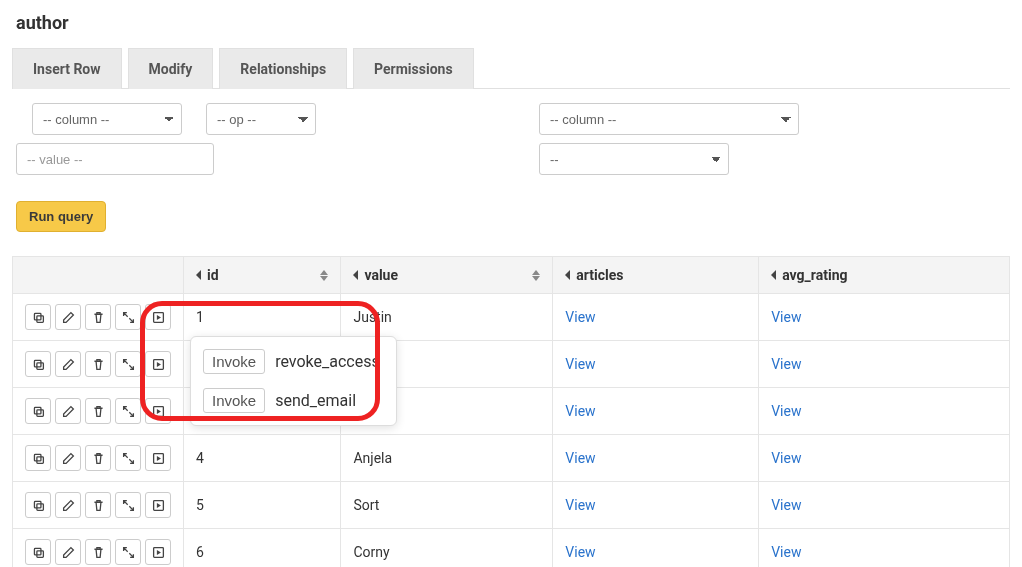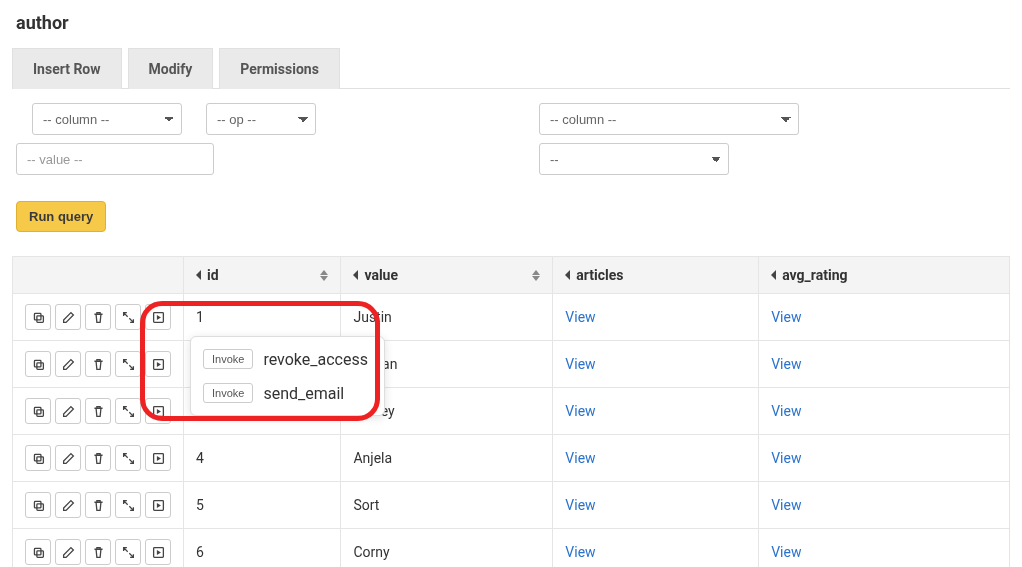--- a/index.html
+++ b/index.html
@@ -163,21 +163,21 @@
     display: flex;
     align-items: center;
     gap: 10px;
   }
   .pop-row + .pop-row { margin-top: 14px; }
   .invoke-btn {
     border: 1px solid #ccc;
     border-radius: 3px;
     background: #fff;
     padding: 3px 8px;
-    font-size: 11px;
+    font-size: 15px;
     color: #555;
     cursor: pointer;
   }
   .action-name { font-size: 16px; color: #333; }
   .highlight-ring {
     position: absolute;
     border: 5px solid #e22;
     border-radius: 22px;
     pointer-events: none;
   }
@@ -185,20 +185,21 @@
 </head>
 <body>
 
 
 
 <h2 class="page-title">author</h2>
 
 <div class="tabs">
   <div class="tab">Insert Row</div>
   <div class="tab">Modify</div>
+  <div class="tab">Relationships</div>
   <div class="tab">Permissions</div>
 </div>
 
 <div class="filter-sort-row">
   <div class="filter-col">
     <div class="controls">
       <select class="sel wide">
         <option>-- column --</option>
       </select>
       <select class="sel mid">

